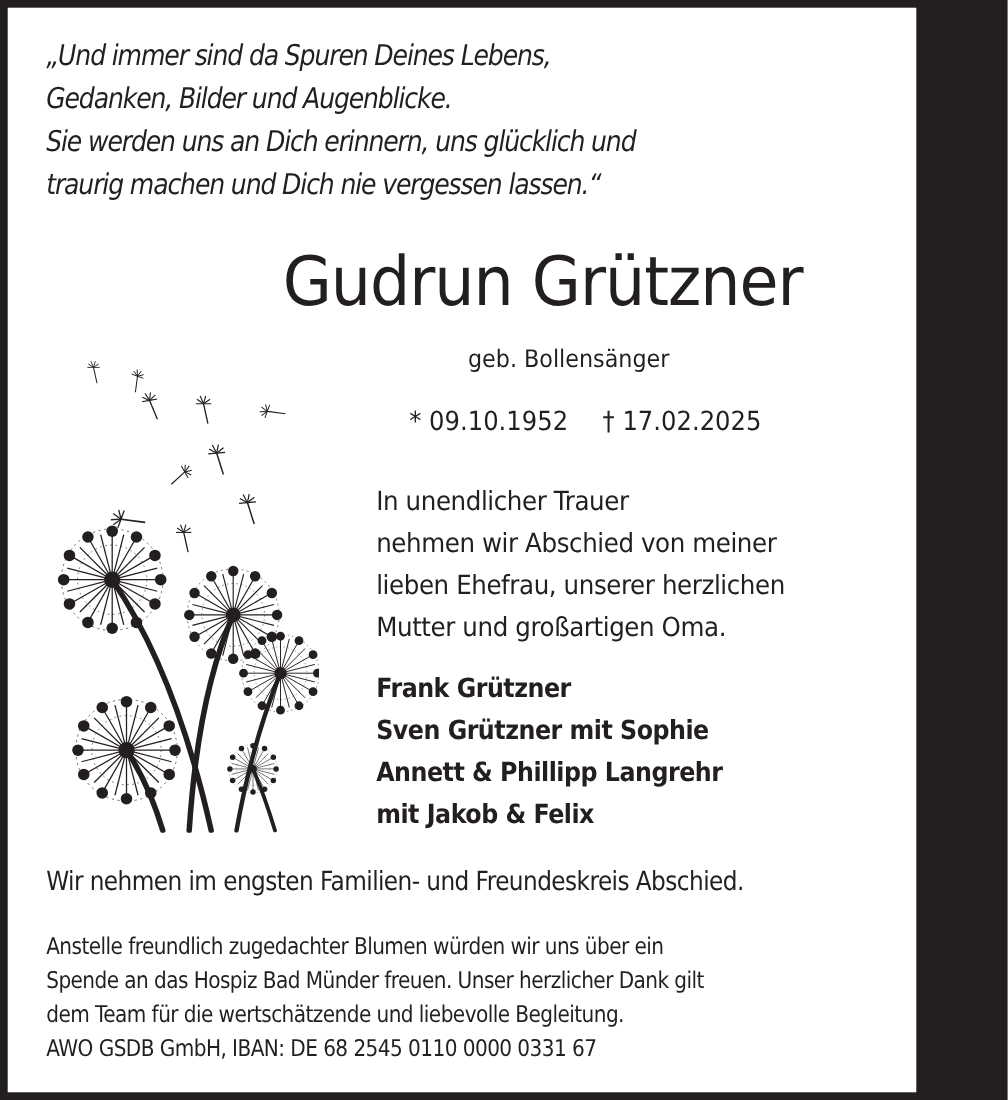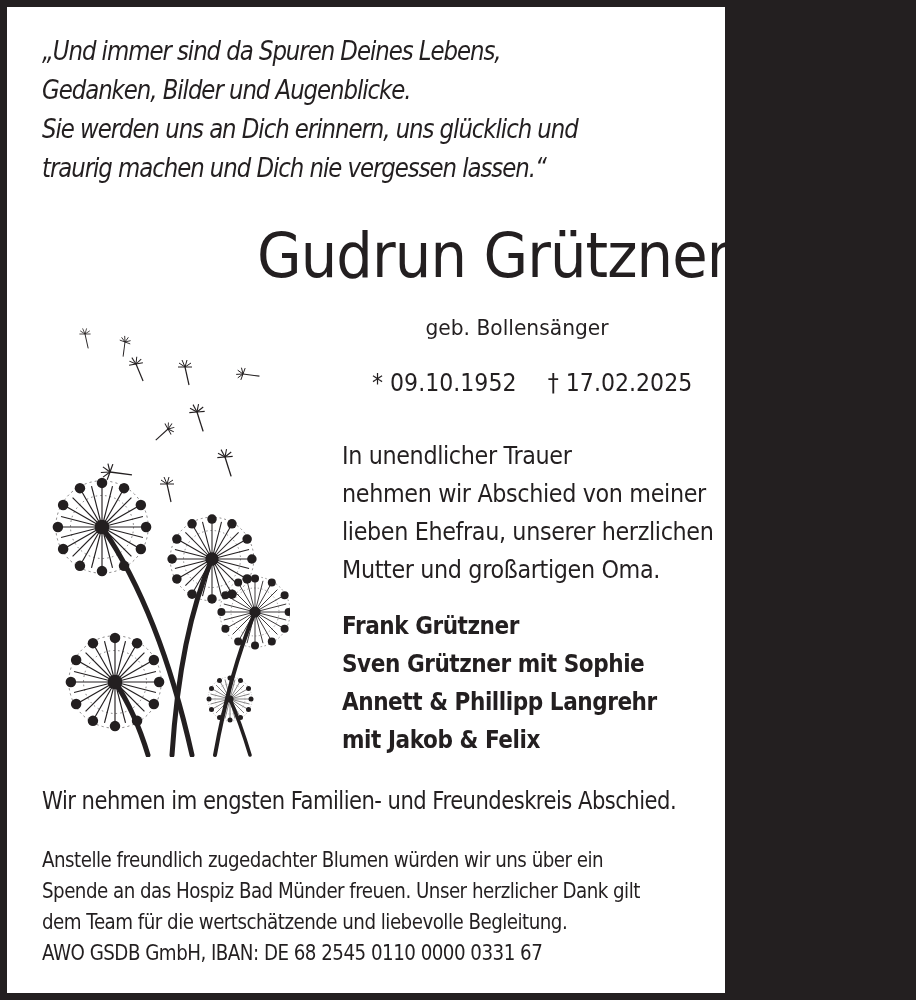--- a/index.html
+++ b/index.html
@@ -1,17 +1,17 @@
 <!DOCTYPE html>
 <html><head>
 <meta charset="utf-8">
 <style>
   html, body { margin: 0; padding: 0; }
   body { width: 916px; height: 1000px; background: #231f20; font-family: "Liberation Sans", sans-serif; color: #231f20; }
-  .frame { position: absolute; left: 7px; top: 7px; width: 718px; height: 986px; background: #ffffff; overflow: hidden; }
+  .frame { position: absolute; left: 7px; top: 7px; width: 826px; height: 986px; background: #ffffff; overflow: hidden; }
   .quote { position: absolute; left: 35px; top: 25px; font-family: "DejaVu Sans", sans-serif; font-style: italic; font-size: 26px; line-height: 39px; letter-spacing: -1.2px; transform: scaleX(0.88); transform-origin: left top; white-space: nowrap; }
   .quote div { margin: 0; }
   .name { position: absolute; left: 250px; top: 212px; font-family: "DejaVu Sans", sans-serif; font-size: 62px; letter-spacing: -1px; transform: scaleX(0.93); transform-origin: left top; white-space: nowrap; }
   .maiden { position: absolute; left: 300px; width: 420px; text-align: center; top: 308px; font-family: "DejaVu Sans", sans-serif; font-size: 22px; transform: scaleX(0.92); white-space: nowrap; }
   .dates { position: absolute; left: 365px; top: 362px; font-family: "DejaVu Sans", sans-serif; font-size: 24px; transform: scaleX(0.92); transform-origin: left top; white-space: nowrap; }
   .dates span.gap { display: inline-block; width: 34px; }
   .mourn { position: absolute; left: 335px; top: 430px; font-family: "DejaVu Sans", sans-serif; font-size: 24px; line-height: 38px; letter-spacing: -0.4px; transform: scaleX(0.93); transform-origin: left top; white-space: nowrap; }
   .family { position: absolute; left: 335px; top: 600px; font-family: "DejaVu Sans", sans-serif; font-weight: bold; font-size: 24px; line-height: 38px; letter-spacing: -0.5px; transform: scaleX(0.9); transform-origin: left top; white-space: nowrap; }
   .farewell { position: absolute; left: 35px; top: 780px; font-family: "DejaVu Sans", sans-serif; font-size: 24px; letter-spacing: -0.6px; transform: scaleX(0.88); transform-origin: left top; white-space: nowrap; }
   .donation { position: absolute; left: 35px; top: 838px; font-family: "DejaVu Sans", sans-serif; font-size: 21px; line-height: 31px; letter-spacing: -0.6px; transform: scaleX(0.87); transform-origin: left top; white-space: nowrap; }

